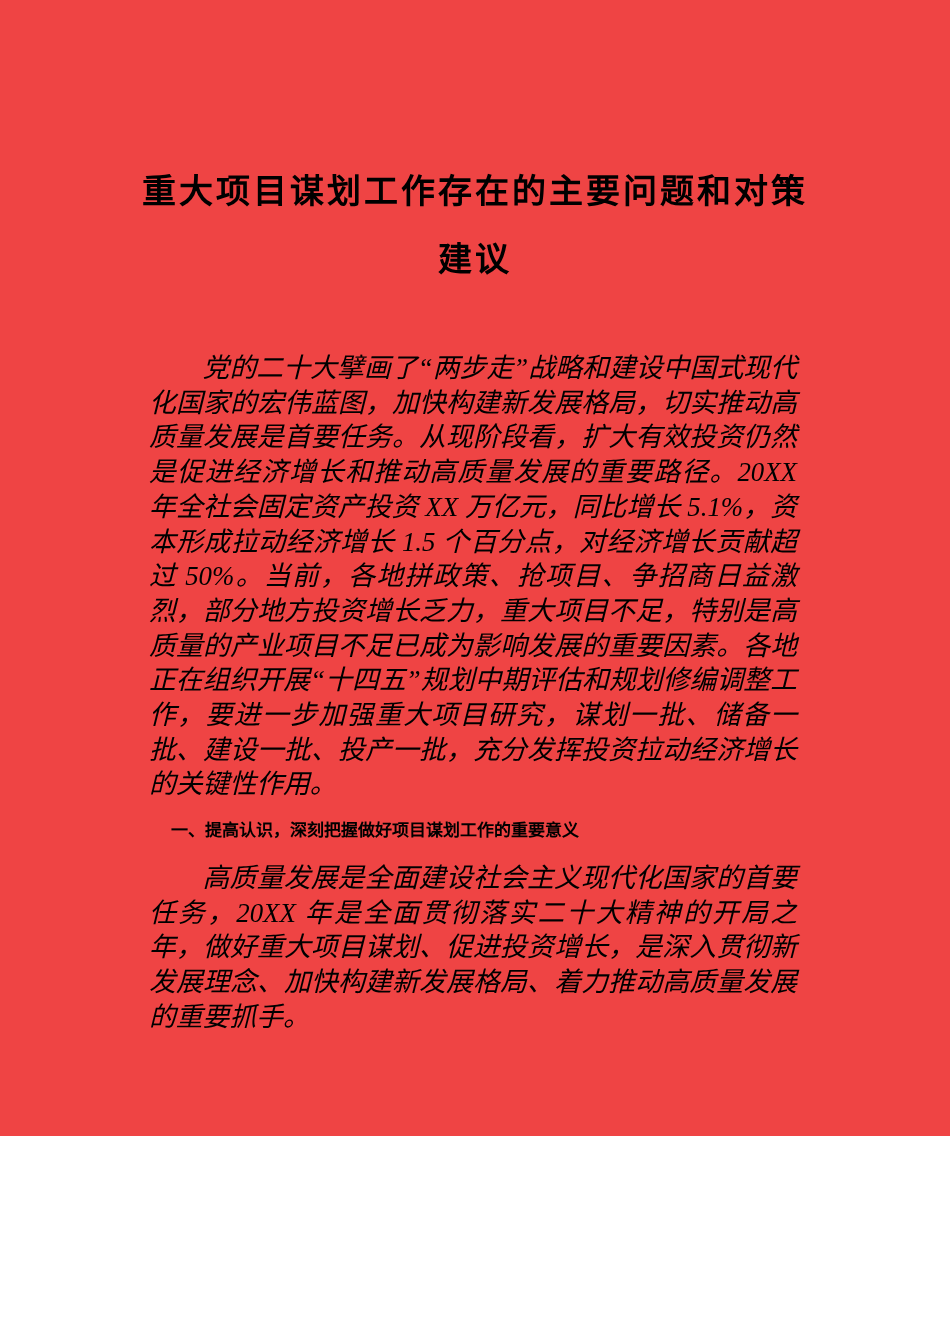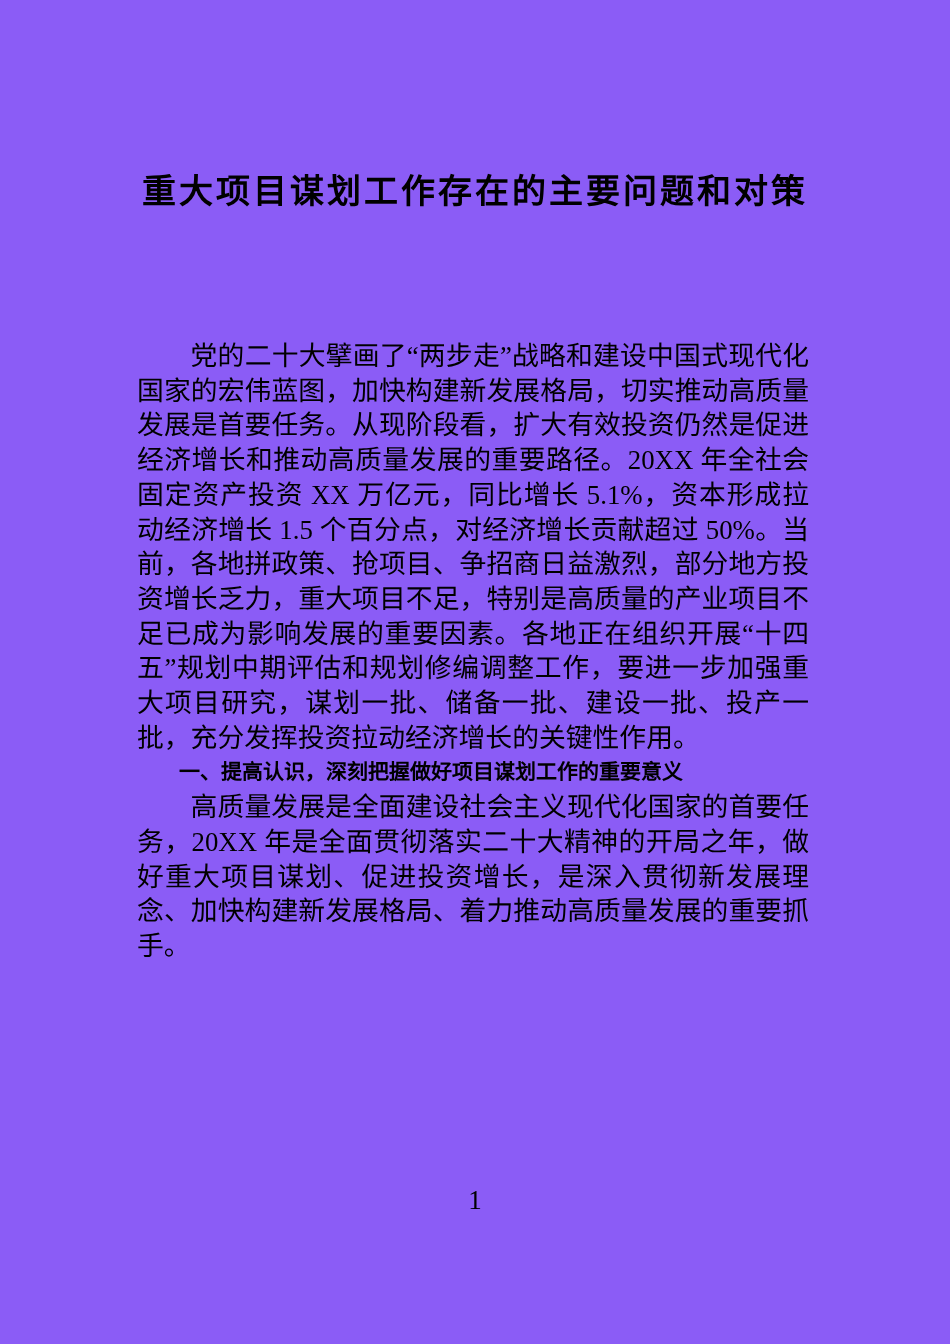--- a/index.html
+++ b/index.html
@@ -3,22 +3,22 @@
 <meta charset="utf-8">
 <style>
   html, body {
     margin: 0;
     padding: 0;
     background: #ffffff;
   }
   .sheet {
     position: relative;
     width: 950px;
-    height: 1344px;
-    background: #8b5cf6;
+    height: 1136px;
+    background: #ef4444;
     color: #000000;
     overflow: hidden;
   }
   .doc-title {
     position: absolute;
     top: 158px;
     left: 120px;
     width: 710px;
     margin: 0;
     text-align: center;
@@ -36,49 +36,51 @@
     top: 339px;
     left: 137px;
     width: 672px;
     font-family: "Liberation Serif", "DejaVu Serif", serif;
     font-size: 26.8px;
     line-height: 34.7px;
     text-align: justify;
     text-justify: inter-ideograph;
   }
   .para {
-    margin: 0;
+    margin: 12px;
     text-indent: 2em;
+    font-style: italic;
   }
   .section-heading {
     margin: 0;
     text-indent: 2em;
     font-family: "Liberation Sans", "DejaVu Sans", sans-serif;
     font-weight: bold;
-    font-size: 21px;
+    font-size: 17px;
     line-height: 34.7px;
   }
   .page-number {
     position: absolute;
     top: 1184px;
     left: 0;
     width: 950px;
     text-align: center;
     font-family: "Liberation Serif", "DejaVu Serif", serif;
     font-size: 27px;
     line-height: 32px;
   }
 </style>
 </head>
 <body>
 
 <div class="sheet">
 
   <h1 class="doc-title">
     <span class="title-line">重大项目谋划工作存在的主要问题和对策</span>
+    <span class="title-line">建议</span>
   </h1>
 
   <div class="doc-body">
     <p class="para">党的二十大擘画了“两步走”战略和建设中国式现代化国家的宏伟蓝图，加快构建新发展格局，切实推动高质量发展是首要任务。从现阶段看，扩大有效投资仍然是促进经济增长和推动高质量发展的重要路径。20XX 年全社会固定资产投资 XX 万亿元，同比增长 5.1%，资本形成拉动经济增长 1.5 个百分点，对经济增长贡献超过 50%。当前，各地拼政策、抢项目、争招商日益激烈，部分地方投资增长乏力，重大项目不足，特别是高质量的产业项目不足已成为影响发展的重要因素。各地正在组织开展“十四五”规划中期评估和规划修编调整工作，要进一步加强重大项目研究，谋划一批、储备一批、建设一批、投产一批，充分发挥投资拉动经济增长的关键性作用。</p>
     <h2 class="section-heading">一、提高认识，深刻把握做好项目谋划工作的重要意义</h2>
     <p class="para">高质量发展是全面建设社会主义现代化国家的首要任务，20XX 年是全面贯彻落实二十大精神的开局之年，做好重大项目谋划、促进投资增长，是深入贯彻新发展理念、加快构建新发展格局、着力推动高质量发展的重要抓手。</p>
   </div>
 
   <div class="page-number">1</div>
 

